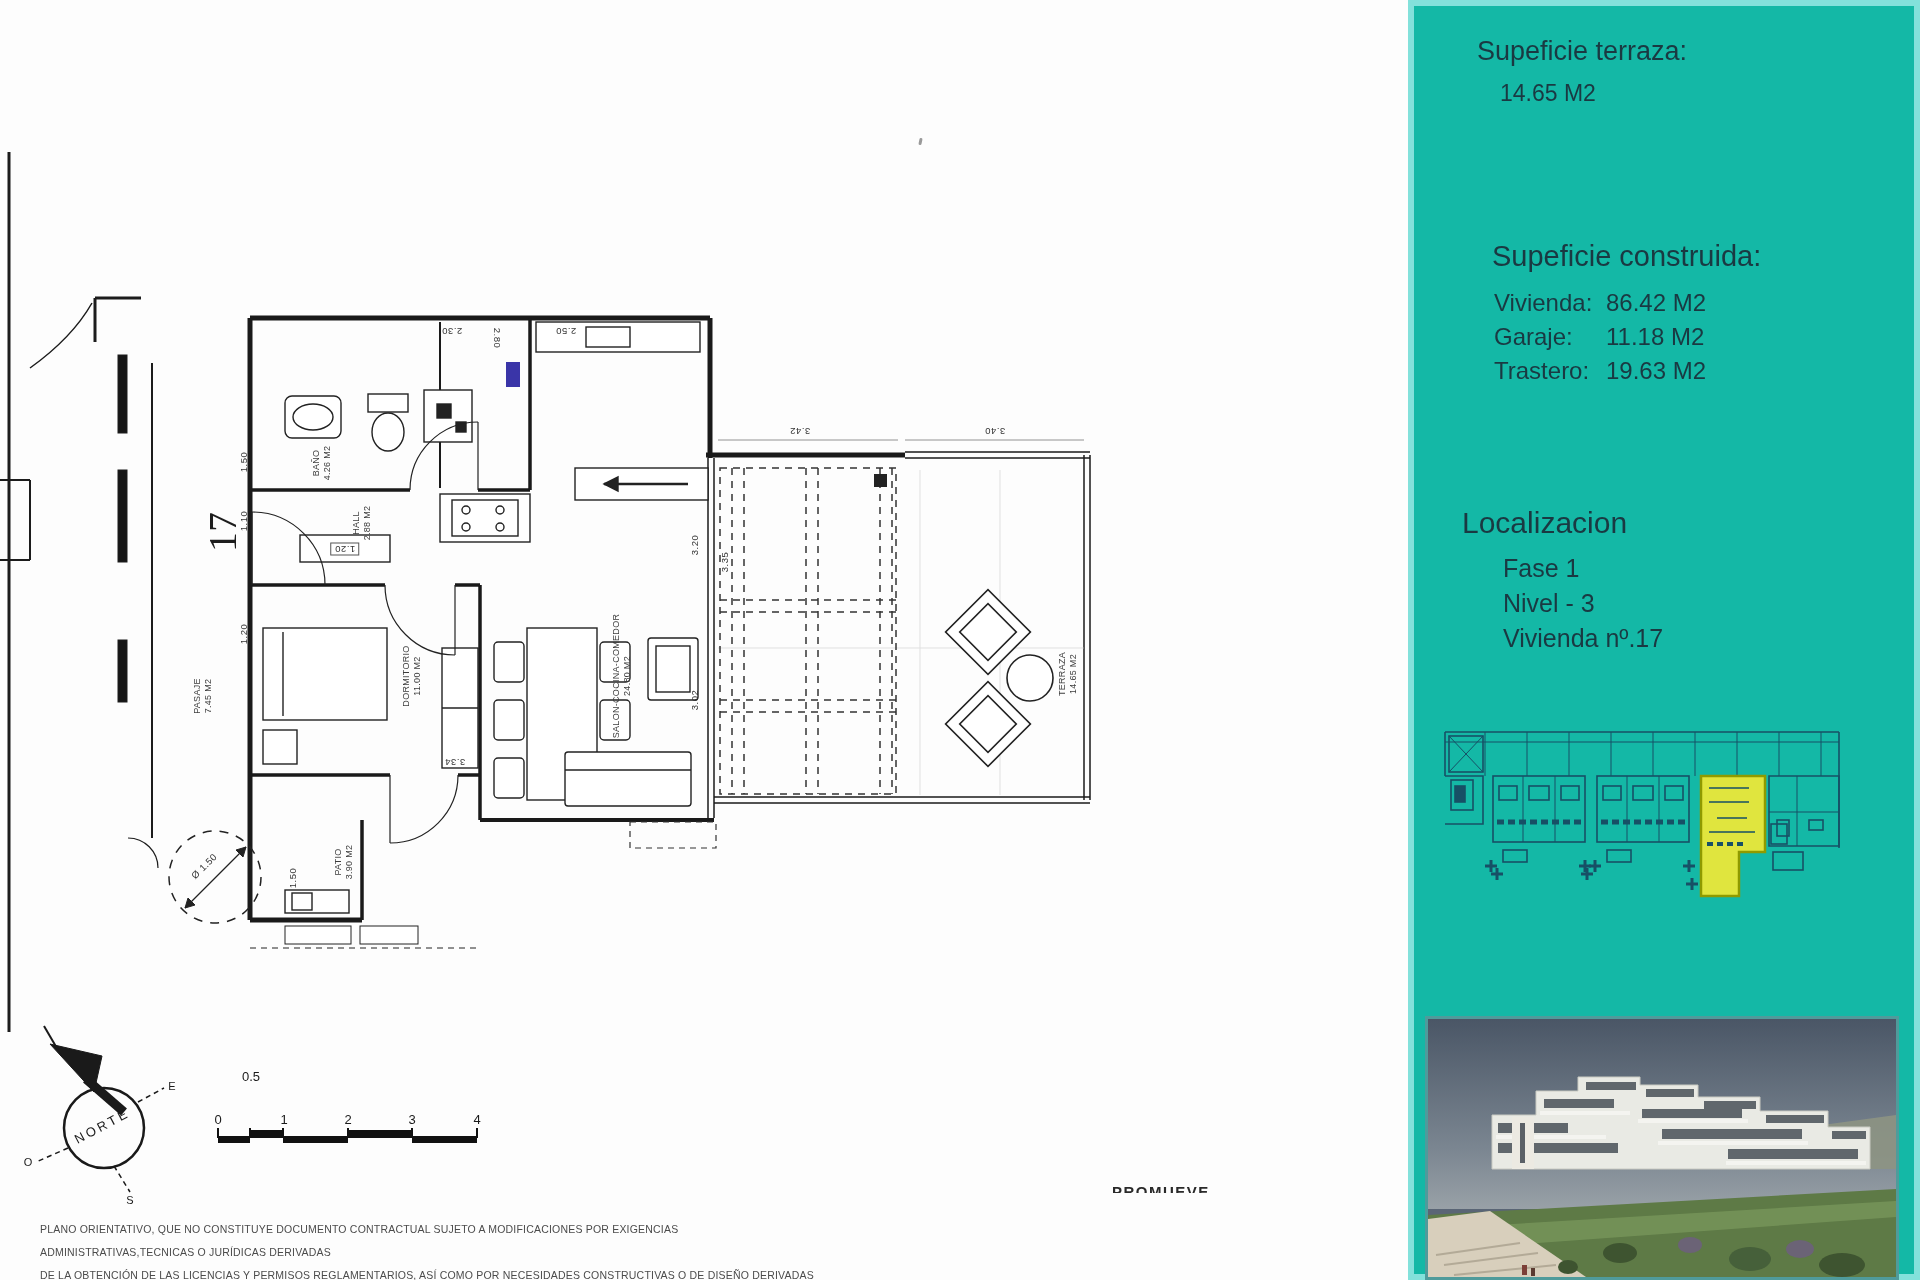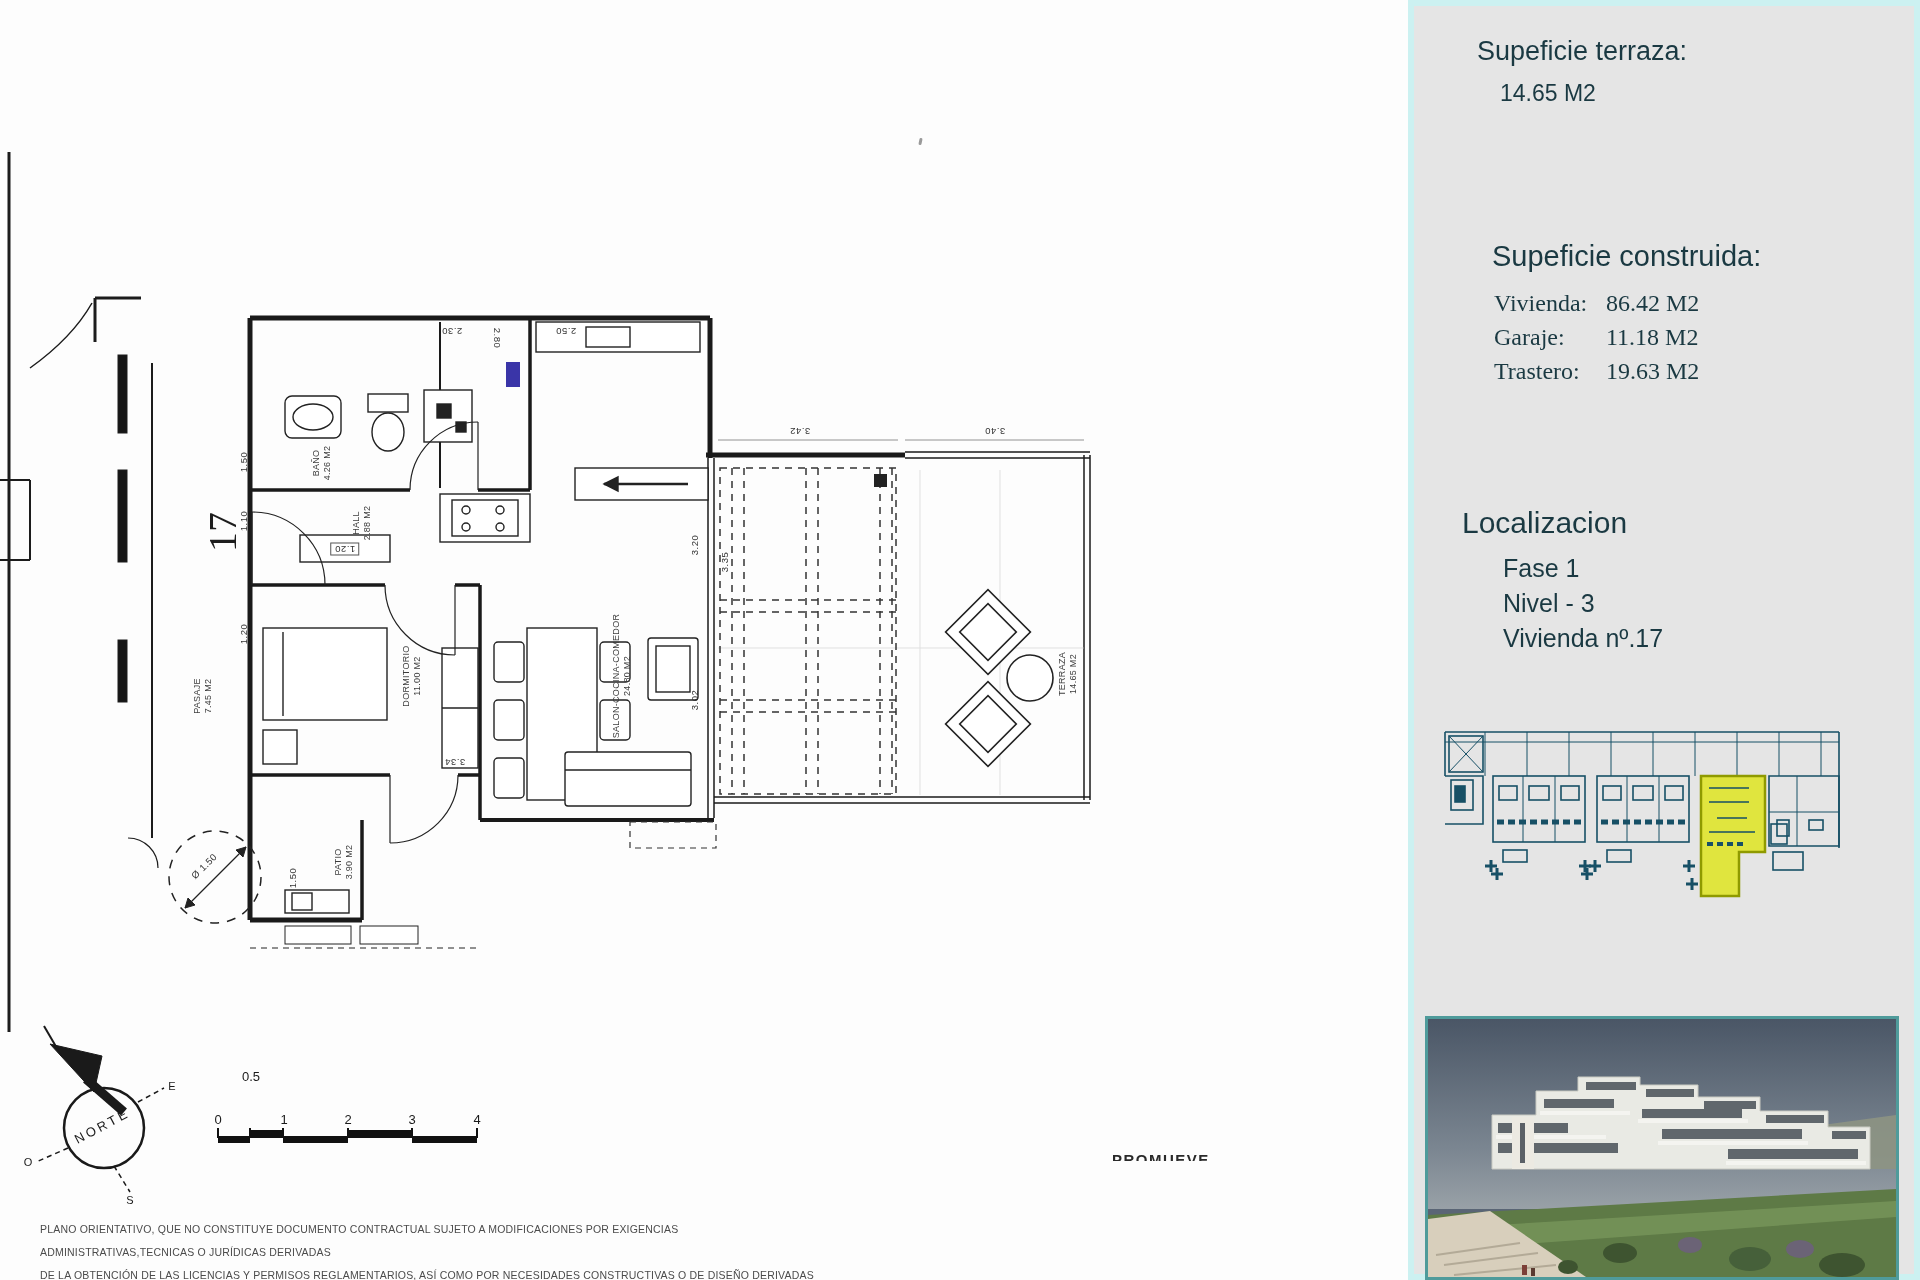--- a/index.html
+++ b/index.html
@@ -14,33 +14,33 @@
   .c.rn28{transform:translate(-50%,-50%) rotate(-28deg);}
   .room{font-size:9px;line-height:1.2;color:#3c3c3c;text-align:center;letter-spacing:.3px;}
   .dim{font-size:9.5px;color:#333;letter-spacing:.5px;}
   .dim.boxed{border:1px solid #555;background:#fff;padding:0 3px;}
   .unitnum{font-size:40px;color:#1d1d1d;font-family:"Liberation Serif",serif;}
   .compass-label{font-size:13px;letter-spacing:3px;color:#1a1a1a;}
   .compass-dir{font-size:11px;color:#1a1a1a;}
   .scale-num{font-size:13px;color:#1a1a1a;}
   .disclaimer{position:absolute;left:40px;top:1218px;width:780px;font-size:10.5px;
               line-height:23px;color:#4b4b4b;letter-spacing:.2px;}
-  .promoter{position:absolute;left:1112px;top:1151px;height:10px;overflow:hidden;
+  .promoter{position:absolute;left:1112px;top:1183px;height:10px;overflow:hidden;
             font-size:15px;font-weight:bold;color:#2a2a2a;letter-spacing:1.5px;}
   .speck{position:absolute;left:919px;top:138px;width:3px;height:7px;background:#9a9a9a;
          transform:rotate(12deg);border-radius:2px;}
   
   .sidebar{position:absolute;left:1408px;top:0;width:512px;height:1280px;
            box-shadow:inset 0 0 0 6px rgba(190,248,248,.65);}
   .sb-text{position:absolute;color:#1a3942;}
   .t1{left:69px;top:36px;font-size:27px;}
   .v1{left:92px;top:80px;font-size:23px;}
   .t2{left:56px;top:240px;font-size:29px;margin-left:28px;}
   .rows{left:86px;top:286px;font-size:24px;}
-  .rows .rw{display:flex;height:34px;align-items:center;font-family:Liberation Serif, serif;}
+  .rows .rw{display:flex;height:34px;align-items:center;}
   .rows .rw .lb{min-width:112px;}
   .t3{left:54px;top:506px;font-size:30px;}
   .locl{left:88px;top:554px;font-size:25px;margin-left:7px;}
   .locl div{height:35px;}
   .siteplan{position:absolute;left:29px;top:728px;width:410px;height:180px;}
   .photo{position:absolute;left:17px;top:1016px;width:474px;height:264px;
          border:3px solid #4f9b9b;box-sizing:border-box;background:#5a6575;}
 </style>
 </head>
 <body>
@@ -263,21 +263,21 @@
 
   <div class="disclaimer">
     <div>PLANO ORIENTATIVO, QUE NO CONSTITUYE DOCUMENTO CONTRACTUAL SUJETO A MODIFICACIONES POR EXIGENCIAS ADMINISTRATIVAS,TECNICAS O JURÍDICAS DERIVADAS</div>
     <div>DE LA OBTENCIÓN DE LAS LICENCIAS Y PERMISOS REGLAMENTARIOS, ASÍ COMO POR NECESIDADES CONSTRUCTIVAS  O DE DISEÑO DERIVADAS DE LA DIRECCIÓN DE LA OBRA</div>
 
   </div>
 
   <div class="promoter">PROMUEVE</div>
   <div class="speck"></div>
 
-  <div class="sidebar" style="background:#e5e5e5;">
+  <div class="sidebar" style="background:#14b8a6;">
     <div class="sb-text t1">Supeficie terraza:</div>
     <div class="sb-text v1">14.65 M2</div>
 
     <div class="sb-text t2">Supeficie construida:</div>
     <div class="sb-text rows">
       <div class="rw">
         <span class="lb">Vivienda:</span>
         <span>86.42 M2</span>
         </div>
       <div class="rw">

